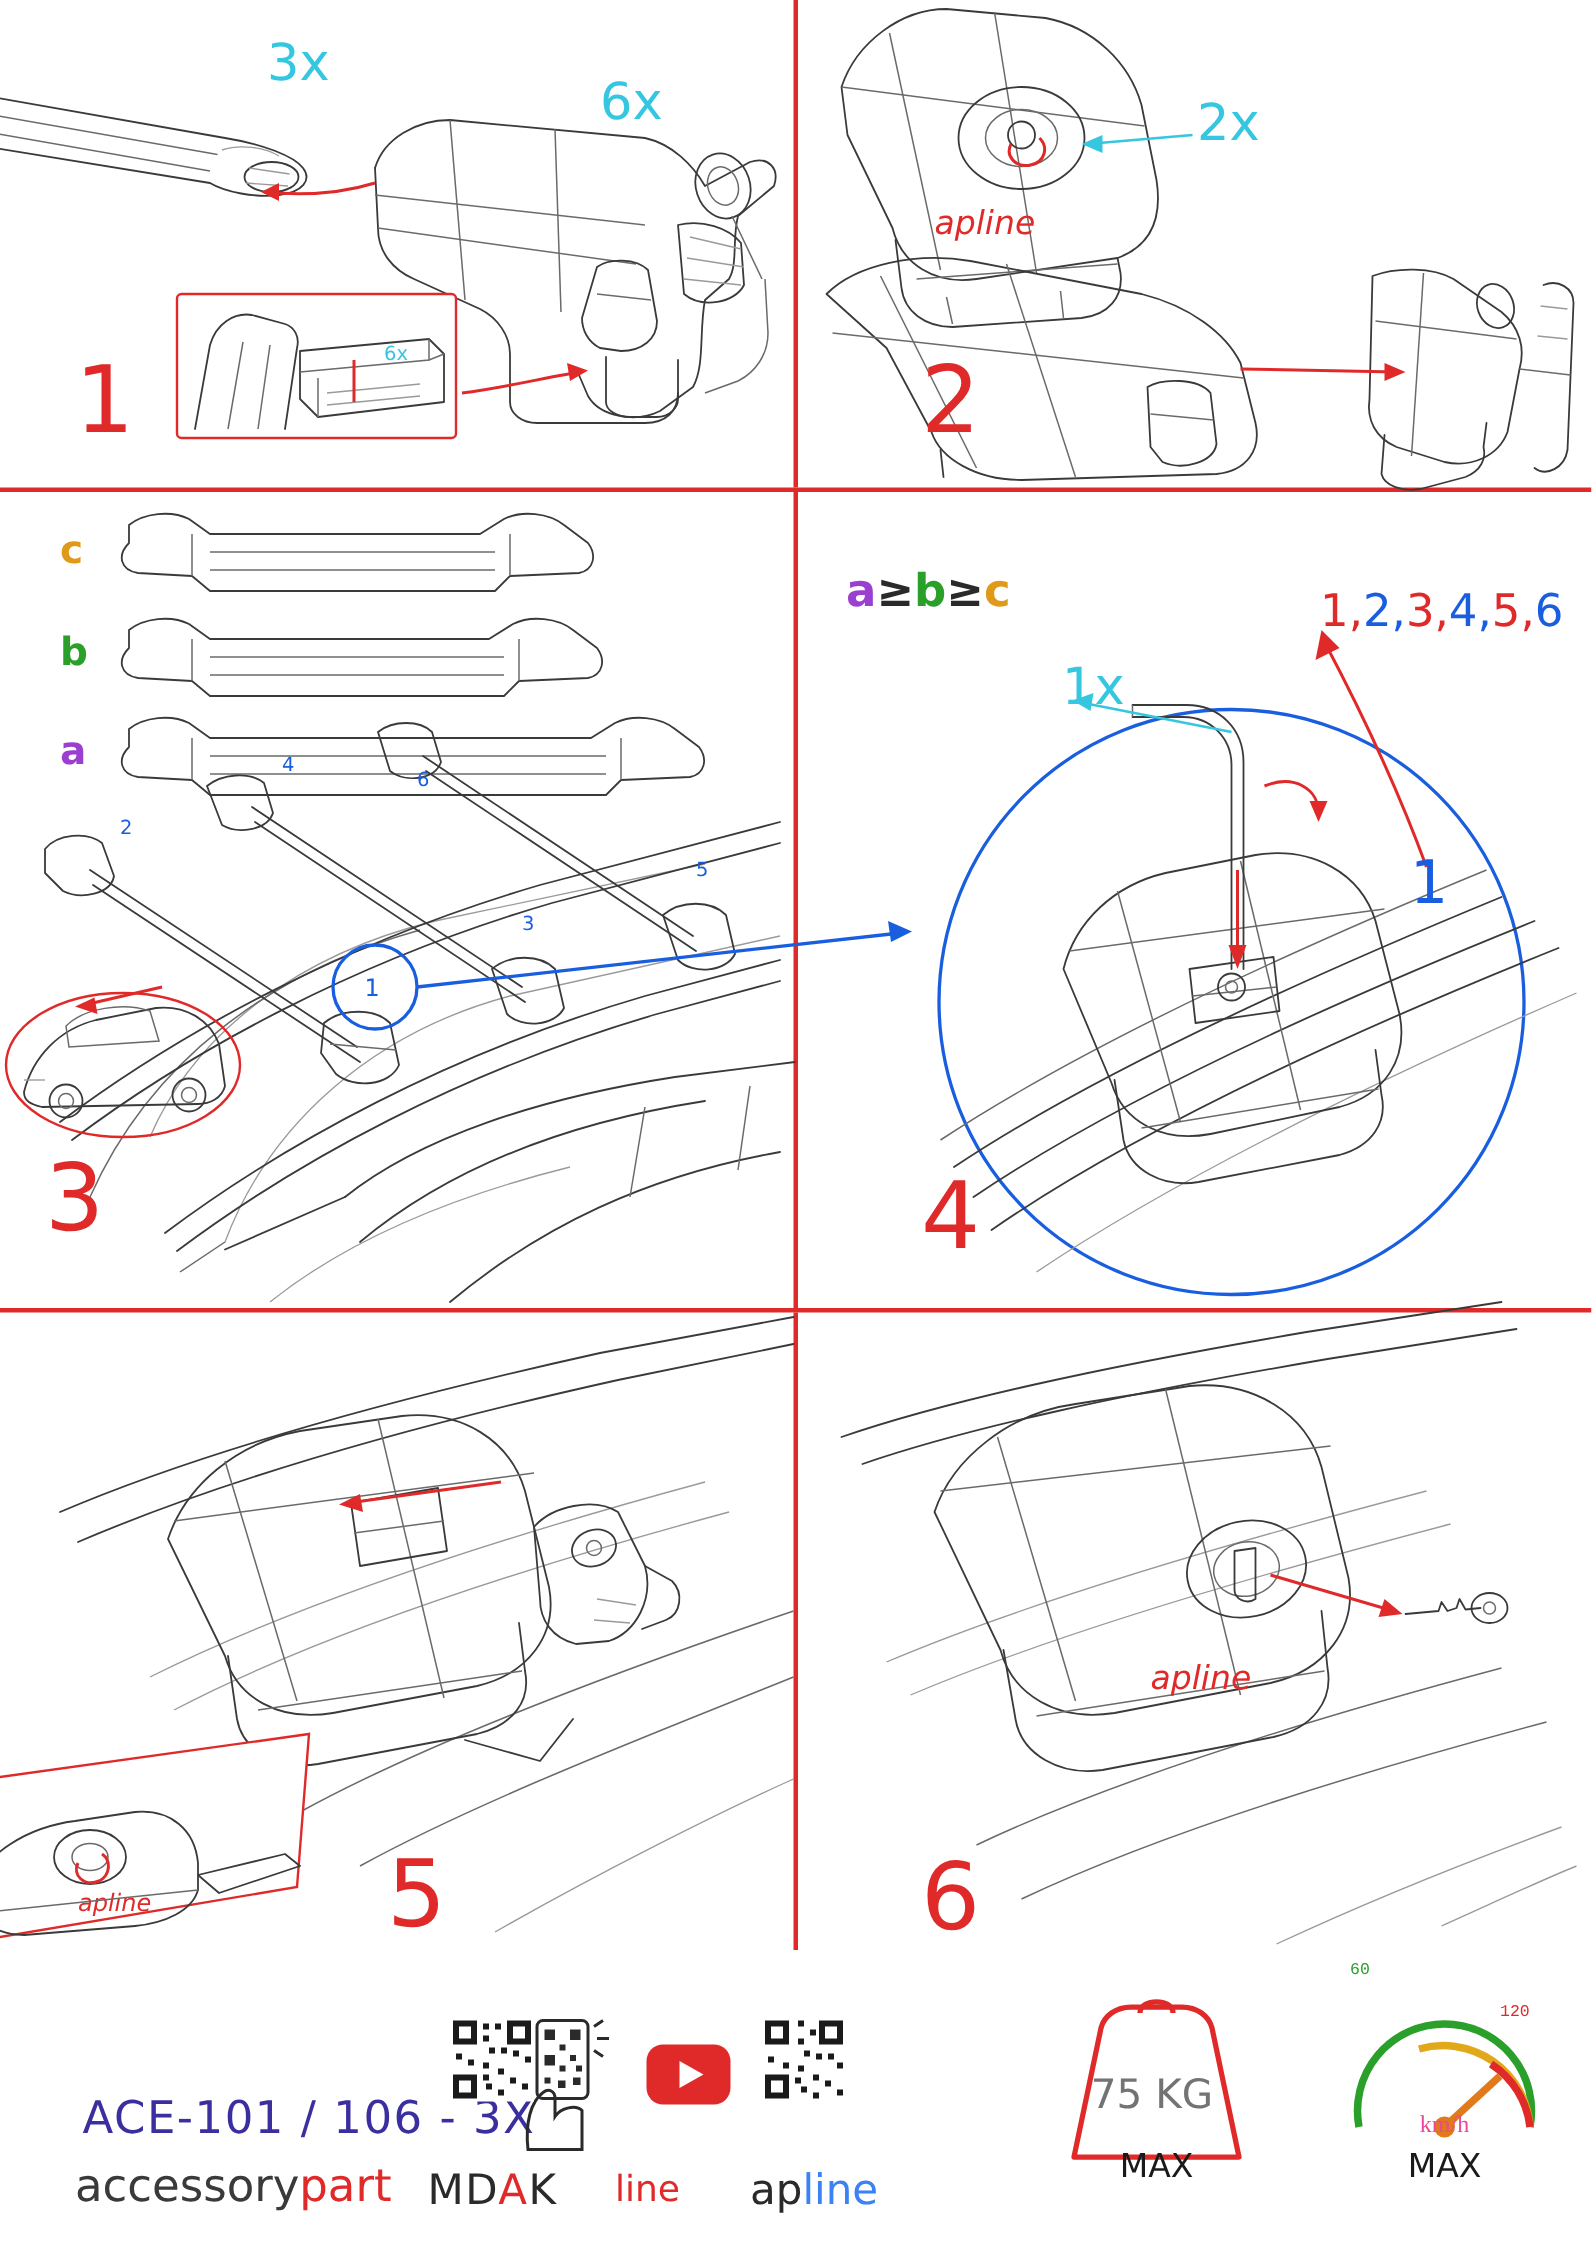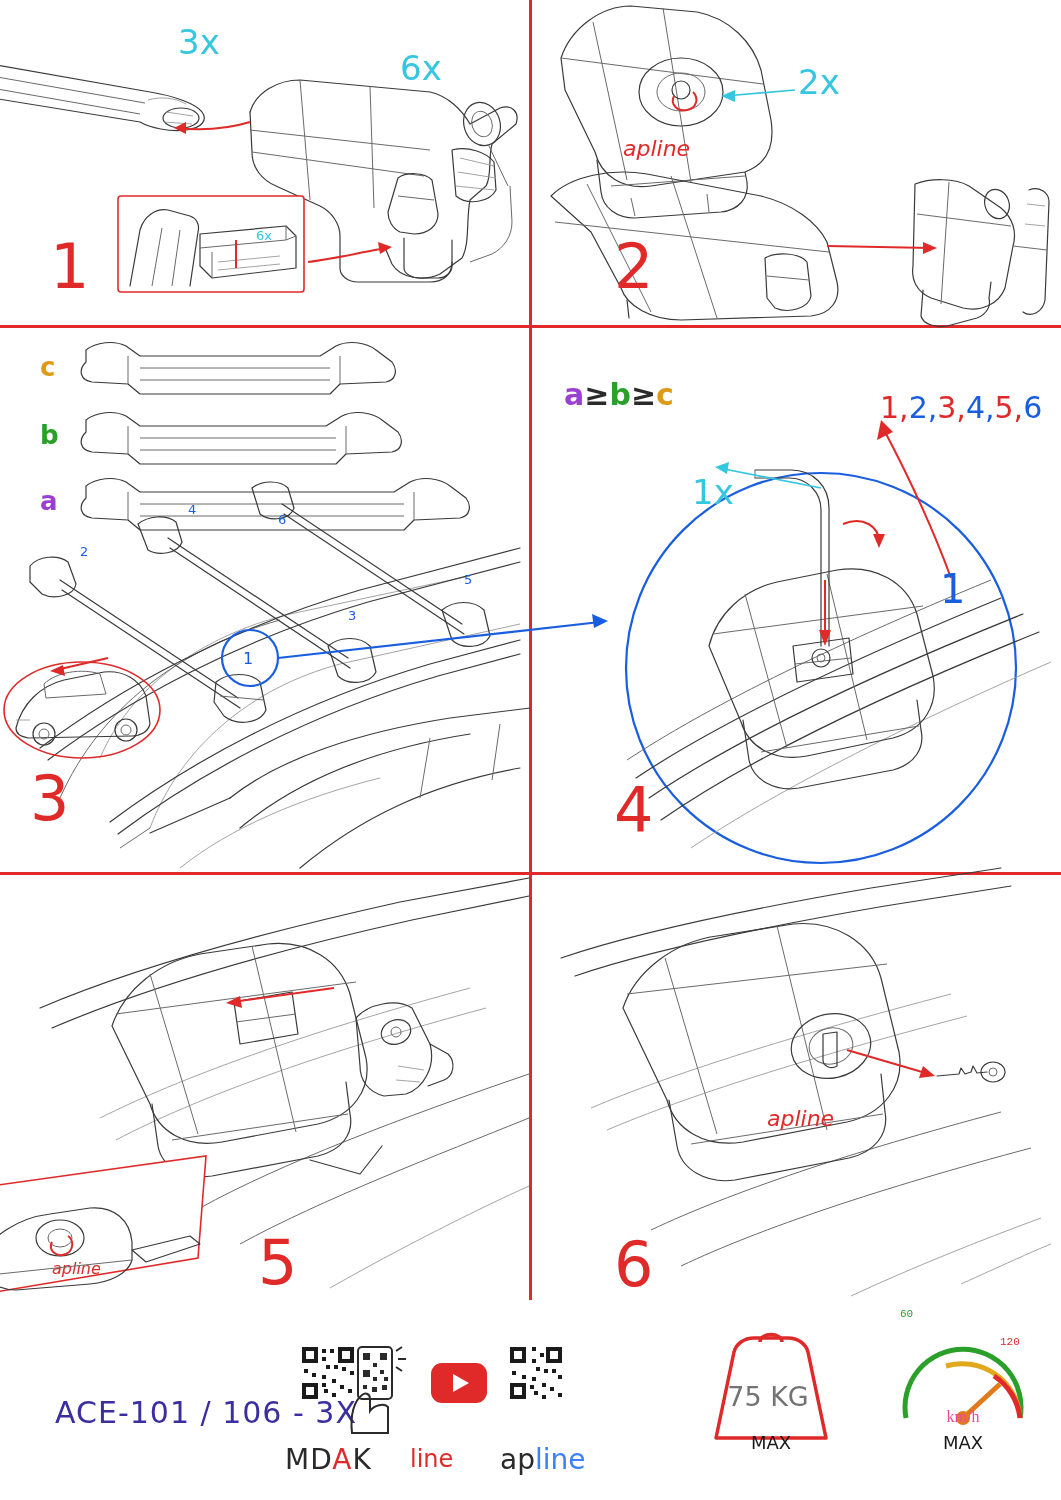--- a/index.html
+++ b/index.html
@@ -39,21 +39,21 @@
     font-family:"DejaVu Sans", sans-serif;letter-spacing:1px;text-align:right;
   }
   .brand{position:absolute;left:50px;top:1440px;font-size:30px;font-family:"DejaVu Sans", sans-serif;}
   .brand .a{color:#3a3a3a;}
   .brand .b{color:#e02a2a;}
   .mdak{position:absolute;left:285px;top:1443px;font-size:28px;font-family:"DejaVu Sans", sans-serif;color:#2a2a2a;letter-spacing:1px;}
   .mdak .r{color:#e02a2a;}
   .ipqi{position:absolute;left:410px;top:1445px;font-size:24px;color:#e02a2a;font-family:"DejaVu Sans", sans-serif;}
   .apline{position:absolute;left:500px;top:1443px;font-size:28px;font-family:"DejaVu Sans", sans-serif;color:#2a2a2a;}
   .apline .c{color:#3b82f6;}
-  .maxlabel{position:absolute;font-size:18px;color:#1a1a1a;font-family:"DejaVu Sans", sans-serif;}
+  .maxlabel{position:absolute;font-size:22px;color:#1a1a1a;font-family:"DejaVu Sans", sans-serif;}
   .kgtext{position:absolute;font-size:27px;color:#737373;font-family:"DejaVu Sans", sans-serif;}
   .kmh{position:absolute;font-size:16px;color:#ec4899;font-family:Liberation Serif, serif;}
   .spd{position:absolute;font-size:11px;font-family:Liberation Mono, monospace;}
 </style>
 </head>
 <body>
 
 <div class="sheet">
 
   <div class="divider" style="top:325px;"></div>
@@ -297,21 +297,21 @@
 
       <path class="redln" d="M420,250 C398,190 370,134 352,100" stroke-width="3"></path>
       <path d="M350,92 L346,112 L362,104 Z" fill="#e02a2a"></path>
     </g>
 
     <g>
       <path class="cyanln" d="M188,140 L290,160"></path>
       <path d="M184,139 L198,134 L196,146 Z" fill="#35c6e0"></path>
     </g>
   </svg>
-  <div class="qty" style="left:692px;top:438px;margin-top:34px;">1x</div>
+  <div class="qty" style="left:708px;top:438px;">1x</div>
   <div style="position:absolute;left:880px;top:390px;font-size:30px;font-family:'DejaVu Sans',sans-serif;">
     <span style="color:#e02a2a;">1,</span><span style="color:#1a5ee0;">2,</span><span style="color:#e02a2a;">3,</span><span style="color:#1a5ee0;">4,</span><span style="color:#e02a2a;">5,</span><span style="color:#1a5ee0;">6</span>
   </div>
   <div style="position:absolute;left:940px;top:566px;font-size:40px;color:#1a5ee0;font-family:'DejaVu Sans',sans-serif;">1</div>
   <div class="stepnum" style="left:614px;top:780px;">4</div>
 
   <svg width="529" height="420" style="left:0;top:878px;">
 
     <path class="ln" d="M40,130 C110,100 220,64 400,24 L529,0"></path>
     <path class="ln" d="M52,150 C122,120 232,82 412,42 L529,18"></path>
@@ -384,20 +384,23 @@
       <circle class="ln2" cx="462" cy="194" r="4"></circle>
     </g>
 
     <path class="redln" d="M316,172 L398,196"></path>
     <path d="M404,198 L388,200 L392,188 Z" fill="#e02a2a"></path>
   </svg>
   <div class="stepnum" style="left:614px;top:1234px;">6</div>
 
   <div class="footer-code">ACE-101 / 106 - 3X</div>
 
+  <div class="brand">
+    <span class="a">accessory</span><span class="b">part</span>
+  </div>
 
   <svg width="70" height="92" style="left:340px;top:1345px;">
     <rect x="18" y="2" width="34" height="52" rx="4" fill="none" stroke="#2a2a2a" stroke-width="2"></rect>
     <g fill="#2a2a2a">
       <rect x="23" y="8" width="7" height="7"></rect>
         <rect x="40" y="8" width="7" height="7"></rect>
       <rect x="23" y="25" width="7" height="7"></rect>
         <rect x="33" y="18" width="4" height="4"></rect>
       <rect x="40" y="25" width="4" height="4"></rect>
         <rect x="33" y="32" width="4" height="4"></rect>

